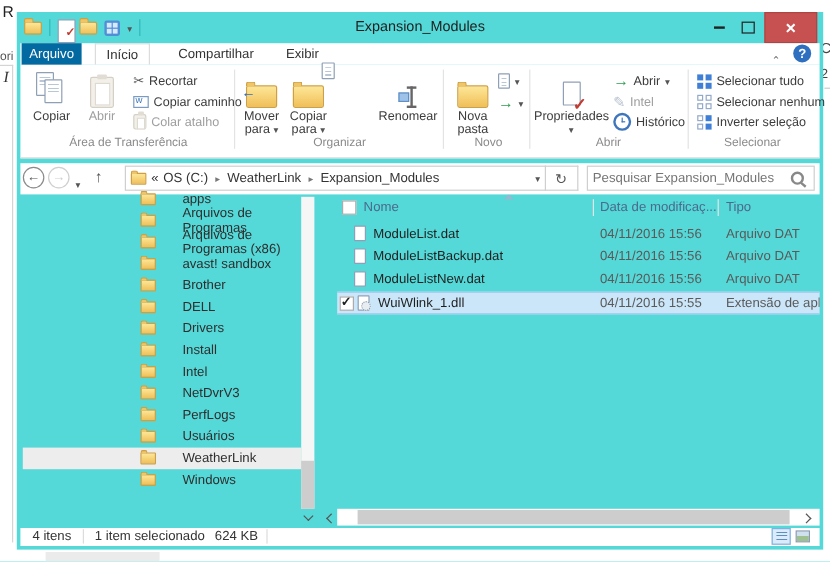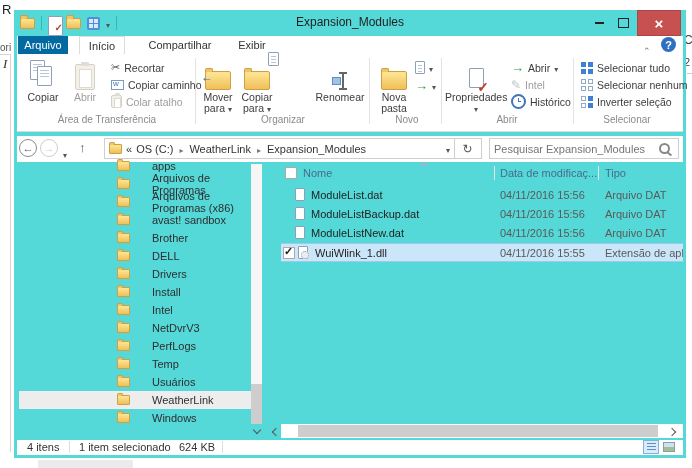--- a/index.html
+++ b/index.html
@@ -397,24 +397,20 @@
     <div class="tree-row">
         <span class="fold sm"></span>
         <span>NetDvrV3</span>
       </div>
     <div class="tree-row">
         <span class="fold sm"></span>
         <span>PerfLogs</span>
       </div>
     <div class="tree-row">
         <span class="fold sm"></span>
-        <span>Temp</span>
-      </div>
-    <div class="tree-row">
-        <span class="fold sm"></span>
         <span>Usuários</span>
       </div>
     <div class="tree-row sel">
         <span class="fold sm"></span>
         <span>WeatherLink</span>
       </div>
     <div class="tree-row">
         <span class="fold sm"></span>
         <span>Windows</span>
       </div>

